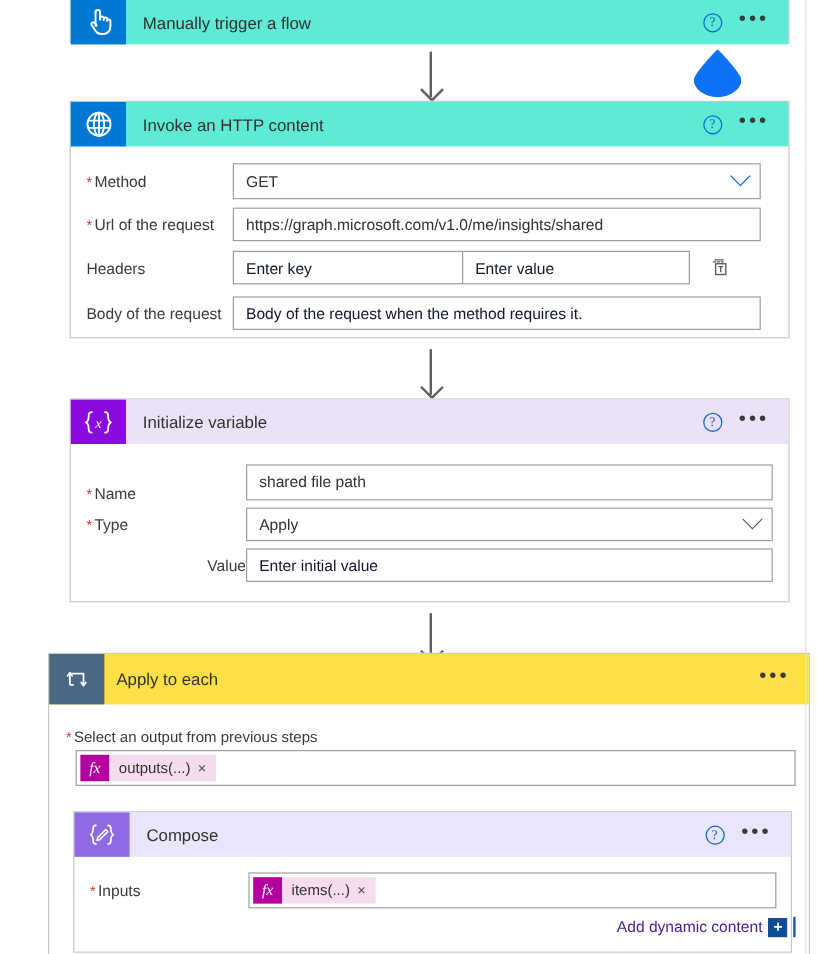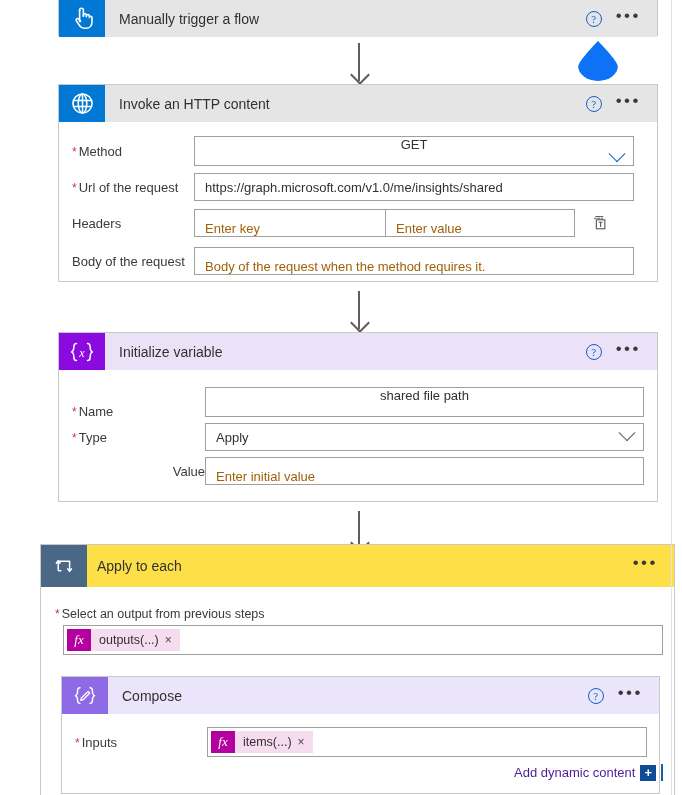--- a/index.html
+++ b/index.html
@@ -68,21 +68,21 @@
   }
   .ellipsis {
     font-size: 17px;
     letter-spacing: 2.5px;
     color: #3b3a39;
     line-height: 8px;
     padding-bottom: 6px;
   }
 
   
-  .hdr-blue   { background: #e5e5e5; }
+  .hdr-blue   { background: #5eead4; }
   .hdr-purple { background: #ece2f7; }
   .hdr-slate  { background: #fde047; }
   .hdr-lilac  { background: #eae5fb; }
 
   .ico-blue   { background: #0078d4; }
   .ico-purple { background: #8a0ae0; }
   .ico-slate  { background: #4a6785; }
   .ico-lilac  { background: #8e6ae6; }
   .row {
     display: flex;
@@ -100,22 +100,22 @@
     box-sizing: border-box;
     border: 1px solid #a19f9d;
     background: #ffffff;
     height: 28px;
     display: flex;
     align-items: center;
     padding: 0 10px;
     font-size: 13px;
     color: #323130;
   }
-  .field.ph { color: #a16207; align-items: flex-end; }
-  .field.tall { height: 30px; flex-direction: column; }
+  .field.ph { color: #0f172a; }
+  .field.tall { height: 30px; }
 
   .chev {
     margin-left: auto;
     width: 11px;
     height: 11px;
     border-right: 1.6px solid #0b63ce;
     border-bottom: 1.6px solid #0b63ce;
     transform: rotate(45deg) translate(-3px,-3px);
   }
   .chev.gray {

